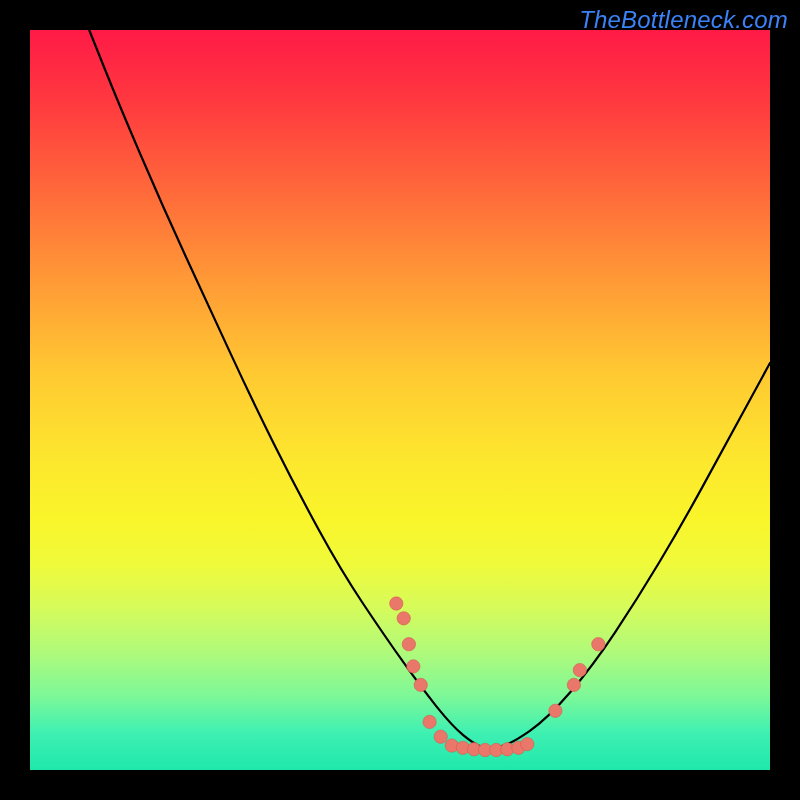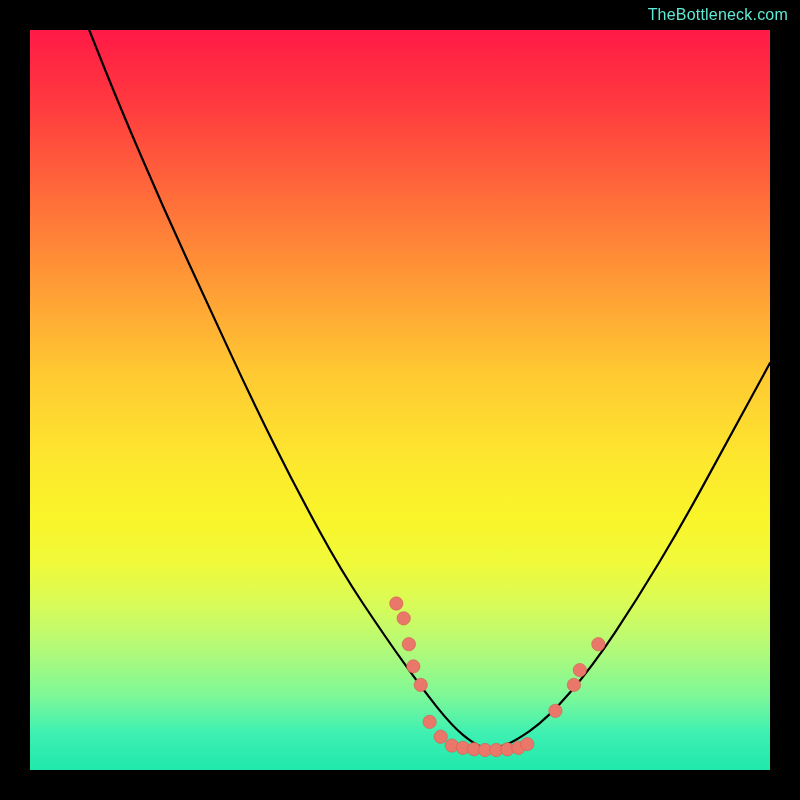--- a/index.html
+++ b/index.html
@@ -30,25 +30,26 @@
       #b0fa7a 84%,
       #7df898 90%,
       #3ef0b2 95%,
       #1fe8ab 100%
     );
   }
   .watermark {
     position: absolute;
     top: 6px;
     right: 12px;
-    color: #5eead4;
-    font-size: 16px;
+    color: #3b82f6;
+    font-size: 24px;
     font-weight: 500;
     letter-spacing: 0.2px;
     user-select: none;
+    font-style: italic;
   }
   svg.plot {
     position: absolute;
     left: 30px;
     top: 30px;
     width: 740px;
     height: 740px;
     overflow: visible;
   }
   .curve {

